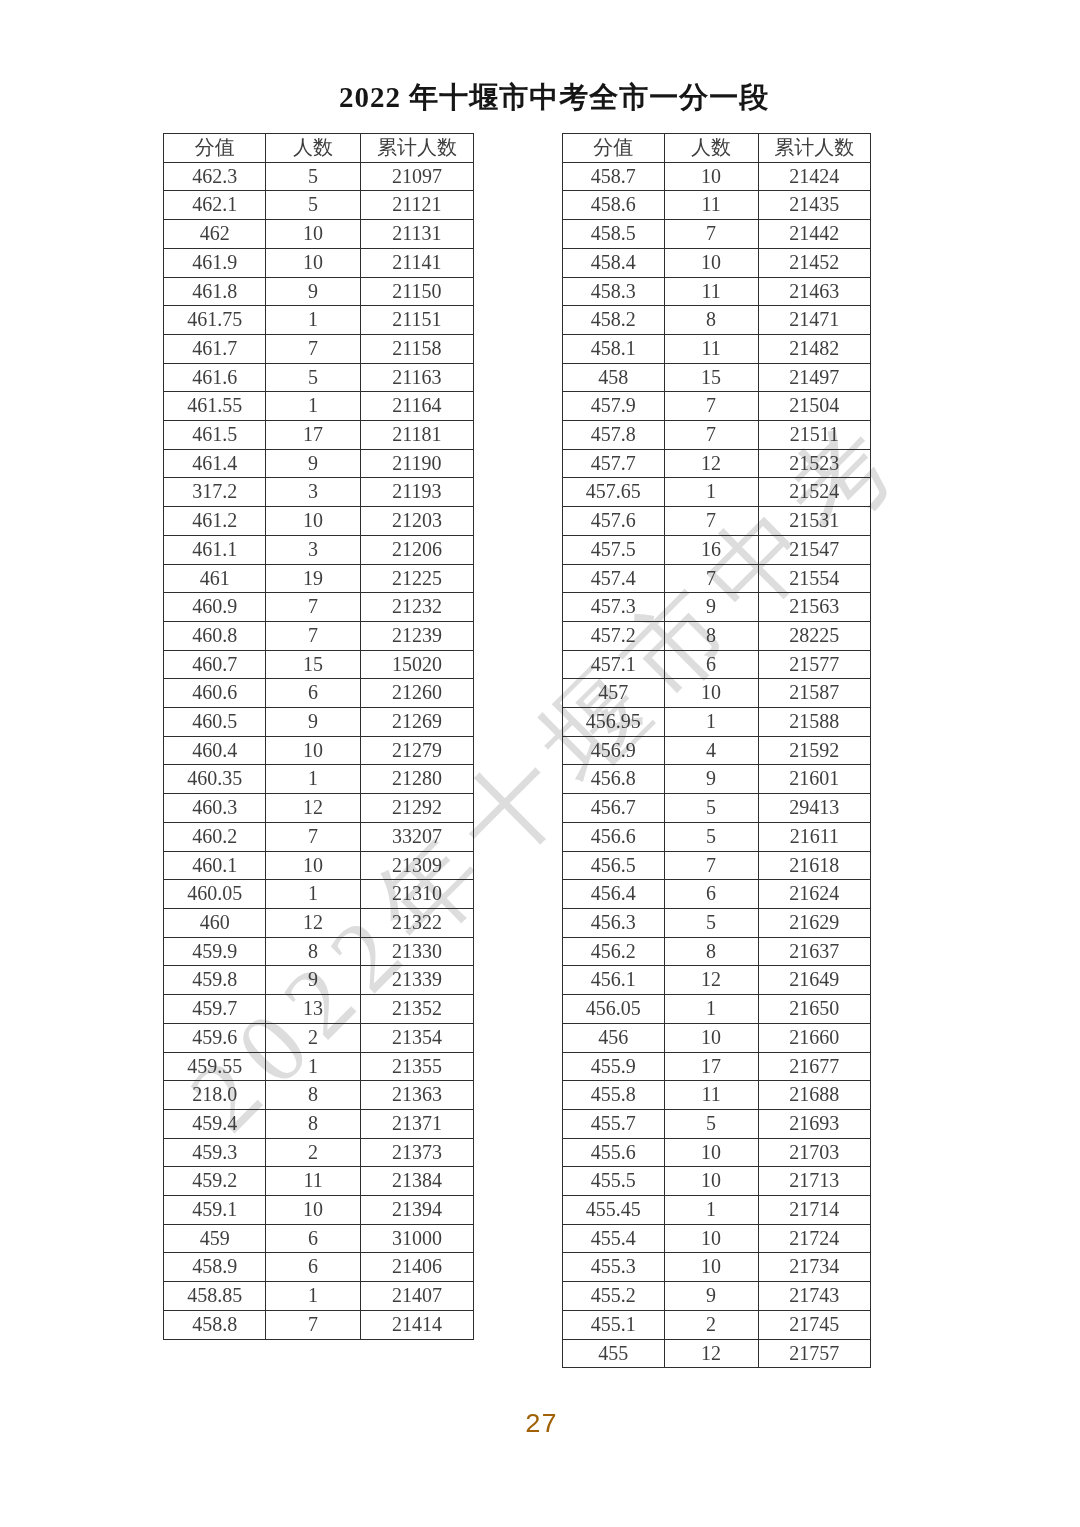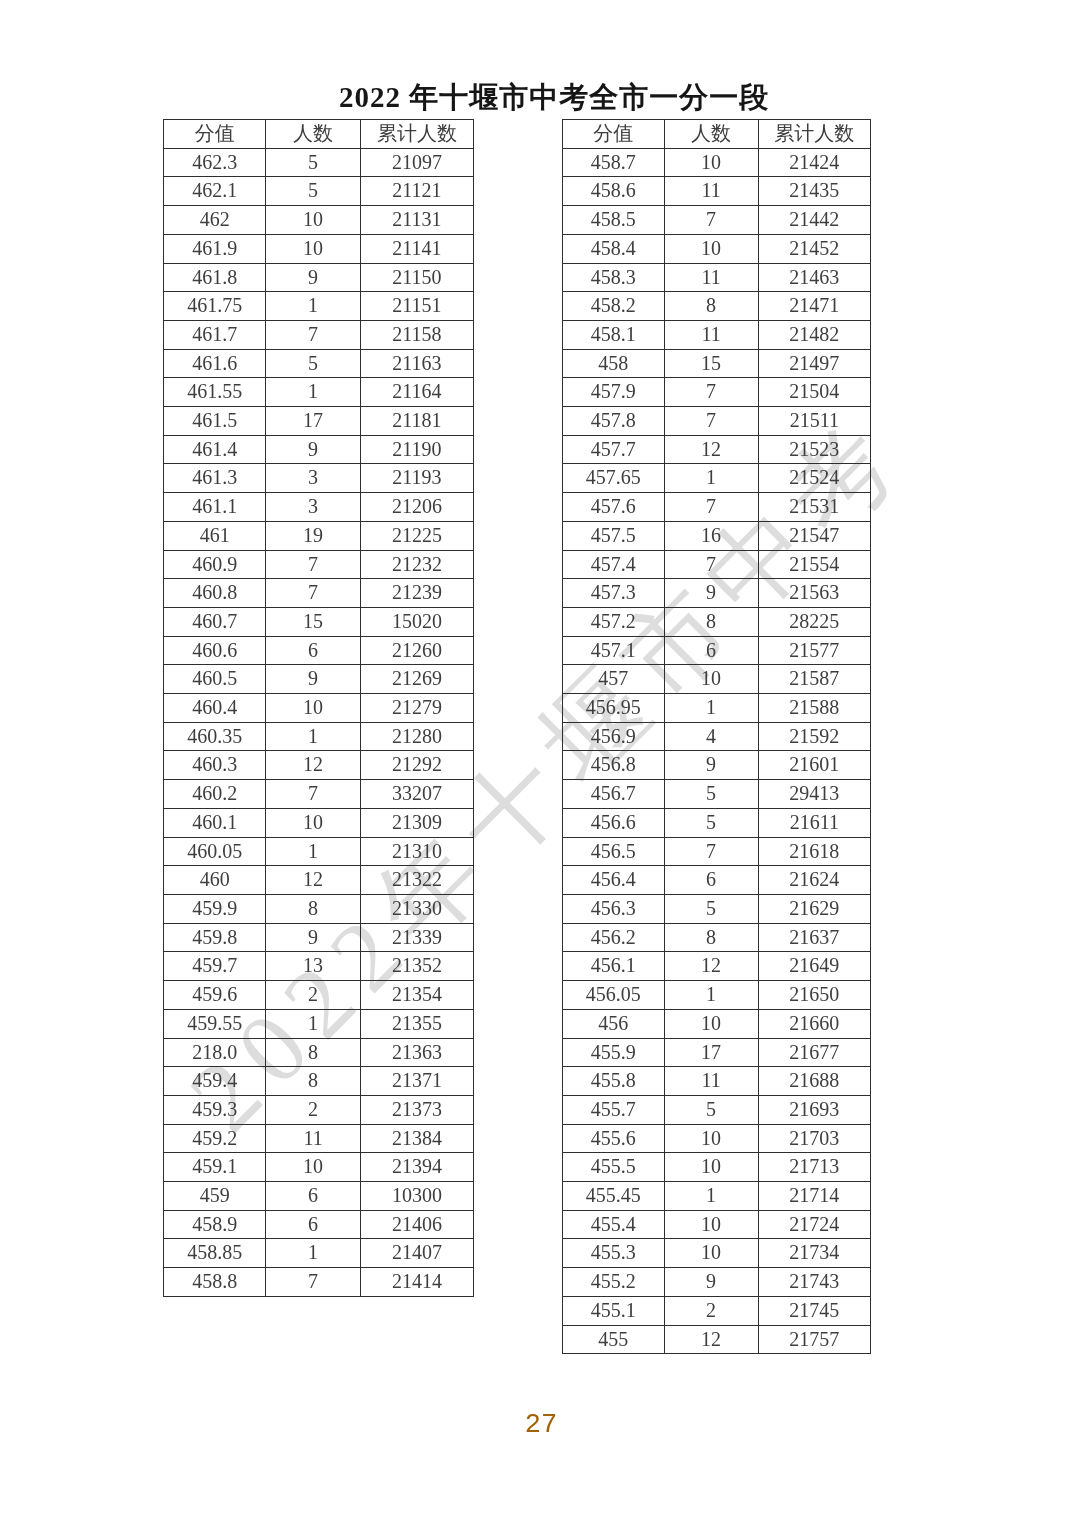--- a/index.html
+++ b/index.html
@@ -29,21 +29,21 @@
     text-align:center;
     font-size:29px;
     font-weight:bold;
     color:#161616;
     z-index:2;
     letter-spacing:1px;
     margin-left:14px;
   }
   .score-table{
     position:absolute;
-    top:119px;
+    top:133px;
     border-collapse:collapse;
     table-layout:fixed;
     background:transparent;
     z-index:1;
     padding-left:24px;
   }
   .score-table.left{left:163px;width:311px;}
   .score-table.right{left:562px;width:309px;}
   .score-table th,.score-table td{
     border:1.5px solid #2e2e2e;
@@ -142,23 +142,28 @@
           <td>461.5</td>
           <td>17</td>
           <td>21181</td>
         </tr>
         <tr>
           <td>461.4</td>
           <td>9</td>
           <td>21190</td>
         </tr>
         <tr>
-          <td>461.3</td>
+          <td>317.2</td>
           <td>3</td>
           <td>21193</td>
+        </tr>
+        <tr>
+          <td>461.2</td>
+          <td>10</td>
+          <td>21203</td>
         </tr>
         <tr>
           <td>461.1</td>
           <td>3</td>
           <td>21206</td>
         </tr>
         <tr>
           <td>461</td>
           <td>19</td>
           <td>21225</td>
@@ -269,21 +274,21 @@
           <td>21384</td>
         </tr>
         <tr>
           <td>459.1</td>
           <td>10</td>
           <td>21394</td>
         </tr>
         <tr>
           <td>459</td>
           <td>6</td>
-          <td>10300</td>
+          <td>31000</td>
         </tr>
         <tr>
           <td>458.9</td>
           <td>6</td>
           <td>21406</td>
         </tr>
         <tr>
           <td>458.85</td>
           <td>1</td>
           <td>21407</td>

